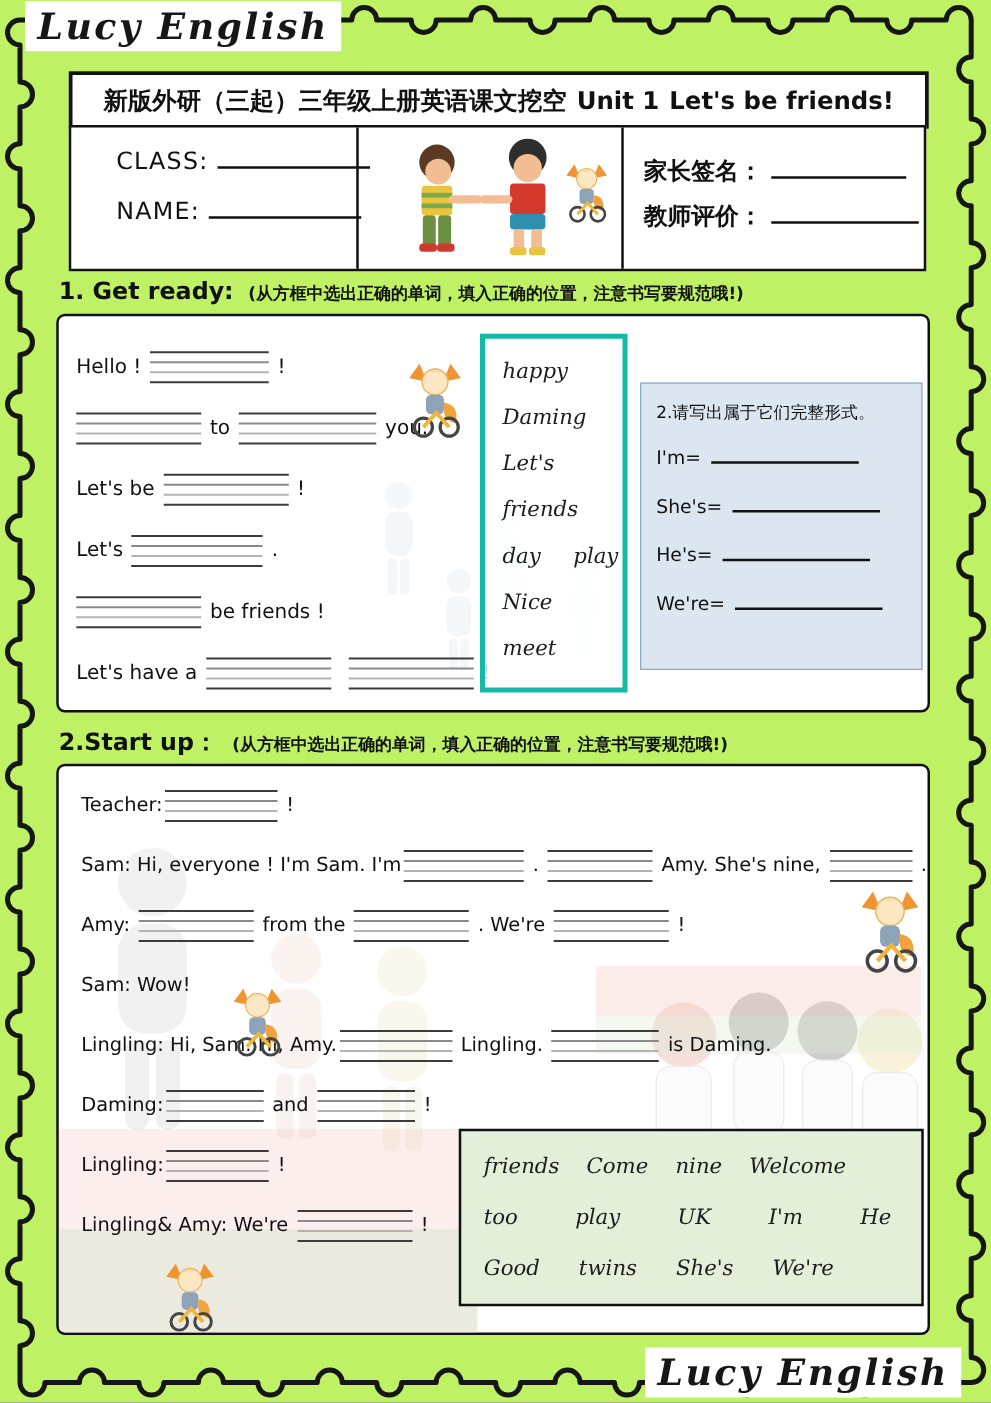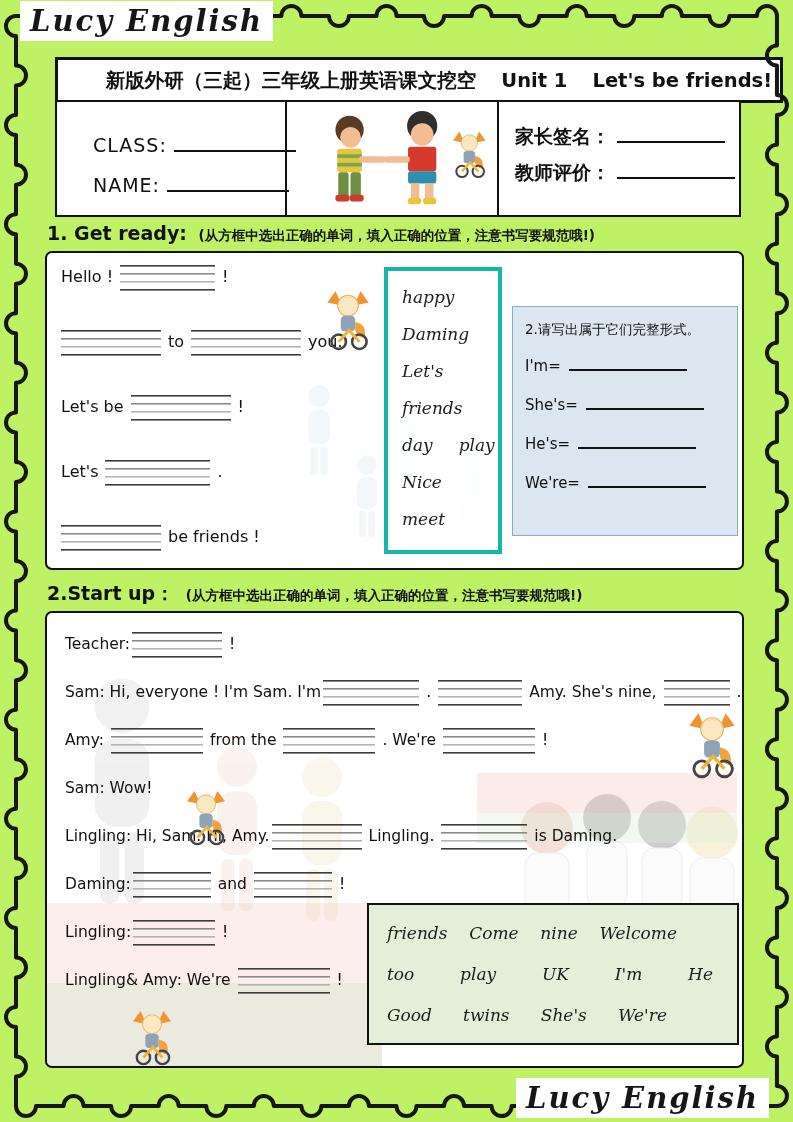--- a/index.html
+++ b/index.html
@@ -7,28 +7,28 @@
         font-family:"DejaVu Sans","Liberation Sans",sans-serif;color:#111;overflow:hidden;}
   #stamp-svg{position:absolute;left:0;top:0;width:793px;height:1122px;pointer-events:none;z-index:3;}
   .logo{position:absolute;z-index:5;background:#fff;padding:0 10px;
         font-family:"DejaVu Serif","Liberation Serif",serif;font-style:italic;font-weight:700;
         font-size:29px;letter-spacing:2px;line-height:40px;color:#161616;}
   .logo-top{left:20px;top:1px;}
   .logo-bottom{right:24px;bottom:4px;}
 
   
   .title-box{position:absolute;left:55px;top:57px;width:682px;height:40px;border:3px solid #111;
-             display:flex;align-items:center;justify-content:center;gap:25px;background:#fff;z-index:2;
-             font-size:19.5px;font-weight:700;white-space:nowrap;padding-left:40px;}
+             display:flex;align-items:center;justify-content:center;gap:8px;background:#fff;z-index:2;
+             font-size:19.5px;font-weight:700;white-space:nowrap;}
 
   
   .info-table{position:absolute;left:55px;top:100px;width:682px;height:113px;border:2.5px solid #111;
               border-top-width:2px;display:flex;background:#fff;z-index:2;}
   .info-cell{box-sizing:border-box;height:100%;}
-  .cell-left{width:230px;border-right:2.5px solid #111;padding:32px 0 0 36px;font-size:19px;letter-spacing:1px;}
+  .cell-left{width:230px;border-right:2.5px solid #111;padding:16px 0 0 36px;font-size:19px;letter-spacing:1px;}
   .cell-left .row{margin-bottom:18px;white-space:nowrap;}
   .cell-mid{width:212px;border-right:2.5px solid #111;display:flex;align-items:center;justify-content:center;}
   .cell-right{flex:1;padding:22px 0 0 16px;font-size:19px;font-weight:700;}
   .cell-right .row{margin-bottom:10px;white-space:nowrap;}
   .uline{display:inline-block;border-bottom:2.5px solid #111;height:14px;vertical-align:baseline;}
 
   
   .sec-h{position:absolute;left:47px;z-index:2;font-size:19px;font-weight:700;white-space:nowrap;}
   .sec-h .note{font-size:13.5px;margin-left:5px;}
   .h1{top:222px;}
@@ -39,21 +39,21 @@
            background:#fff;box-sizing:border-box;z-index:2;overflow:hidden;}
   .box1{top:251px;height:319px;}
   .box2{top:611px;height:457px;}
 
   
   .blank{display:inline-block;height:26px;vertical-align:-9px;margin:0 7px;
     background-image:linear-gradient(#3b3b3b,#3b3b3b),linear-gradient(#8a8a8a,#8a8a8a),
                      linear-gradient(#b3b3b3,#b3b3b3),linear-gradient(#3b3b3b,#3b3b3b);
     background-size:100% 1.6px;background-position:0 0,0 8px,0 16px,0 100%;background-repeat:no-repeat;}
 
-  .fill-lines{position:absolute;left:14px;top:8px;z-index:2;display:flex;flex-direction:column;gap:33px;
+  .fill-lines{position:absolute;left:14px;top:24px;z-index:2;display:flex;flex-direction:column;gap:17px;
               font-size:16px;}
   .wline{white-space:nowrap;line-height:32px;}
 
   .wordbox1{position:absolute;left:337px;top:14px;width:118px;height:287px;border:4px solid #14b8a6;
             background:rgba(255,255,255,.8);z-index:2;padding:8px 0 0 14px;box-sizing:border-box;
             font-family:"DejaVu Serif","Liberation Serif",serif;font-style:italic;font-size:17px;color:#1c1c1c;}
   .wordbox1 .wrow{line-height:37px;white-space:nowrap;}
   .wordbox1 .gap{display:inline-block;width:26px;}
 
   .bluebox{position:absolute;left:465px;top:53px;width:226px;height:230px;background:#dce6f1;

